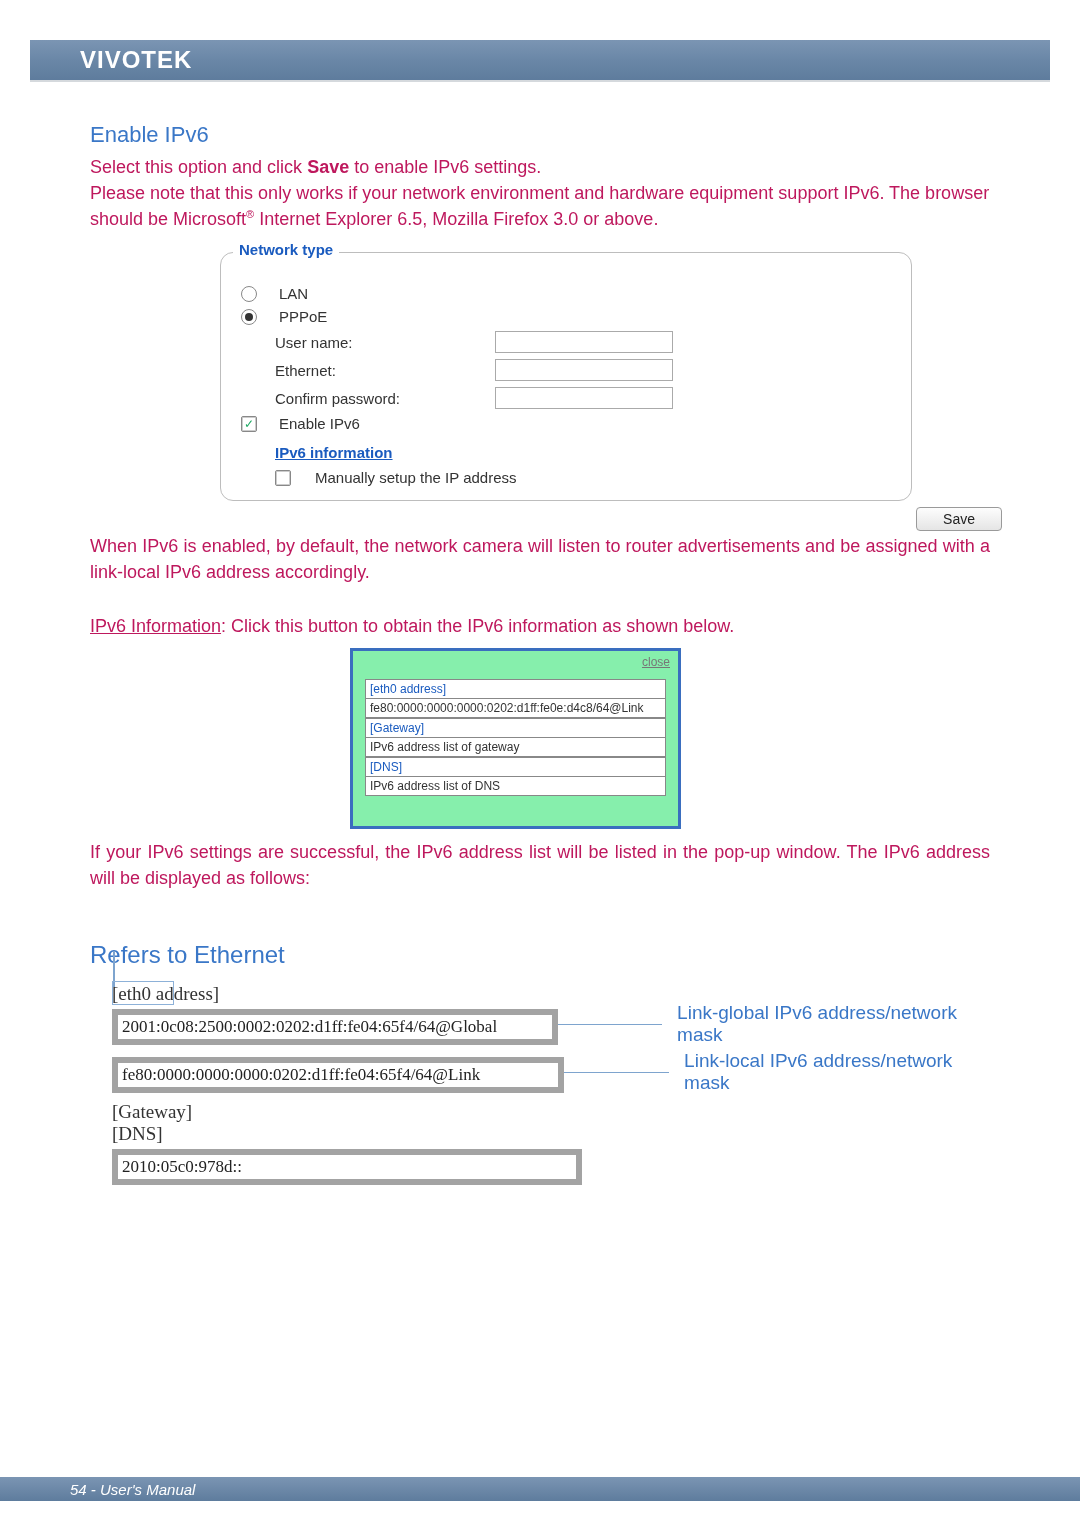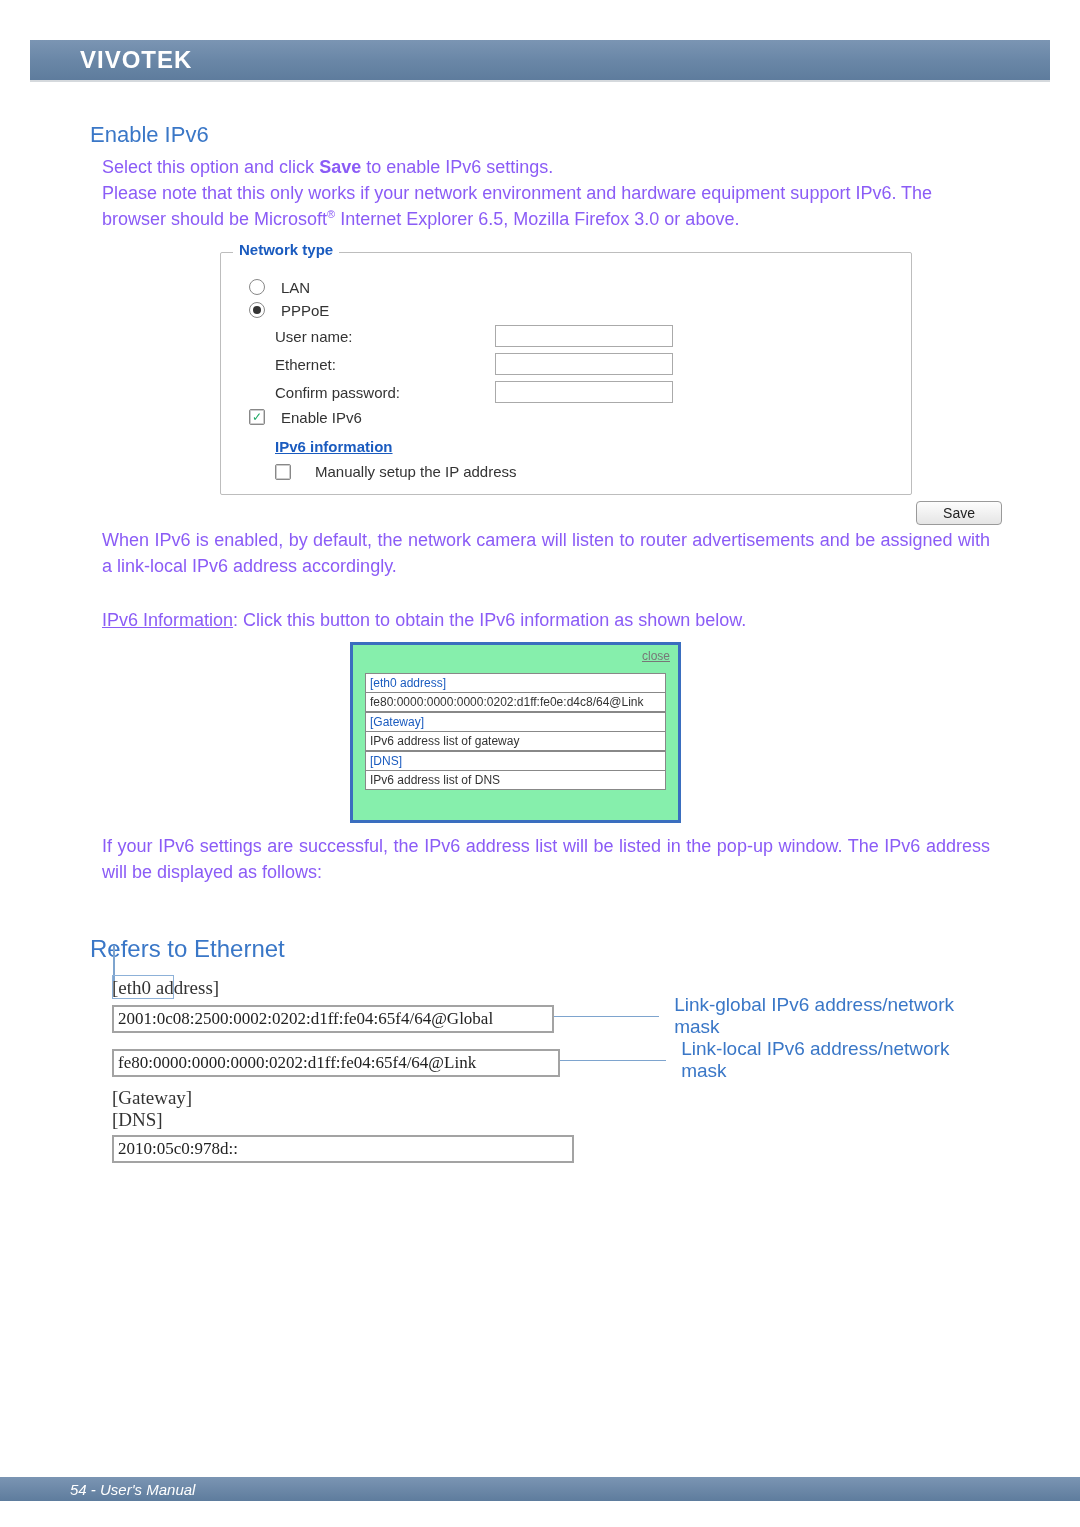--- a/index.html
+++ b/index.html
@@ -33,51 +33,50 @@
   .content {
     padding: 40px 60px 0 60px;
   }
   .section-title {
     color: #3a77c7;
     font-size: 22px;
     margin-bottom: 6px;
   }
   .body-text {
     font-size: 18px;
-    color: #8b5cf6;
+    color: #be185d;
     line-height: 1.45;
-    margin-left: 12px;
   }
   .body-text .save-bold { font-weight: bold; }
   .reg { font-size: 11px; vertical-align: super; }
   .panel {
     border: 1px solid #bdbdbd;
-    border-radius: 2px;
+    border-radius: 13px;
     margin: 20px 0 0 130px;
     width: 650px;
-    padding: 20px 20px 14px 20px;
+    padding: 26px 20px 14px 20px;
     position: relative;
     font-size: 15px;
     color: #333;
   }
   .fieldset-legend {
     position: absolute;
     top: -12px;
     left: 12px;
     background: #fff;
     padding: 0 6px;
     color: #1a5bbf;
     font-weight: bold;
     font-size: 15px;
   }
   .radio-row, .check-row {
     display: flex;
-    align-items: flex-start;
-    gap: 16px;
-    margin: 6px 8px;
+    align-items: flex-end;
+    gap: 22px;
+    margin: 6px 0;
   }
   .radio-dot, .checkbox-box {
     width: 14px;
     height: 14px;
     border: 1px solid #888;
     border-radius: 50%;
     display: flex;
     align-items: center;
     justify-content: center;
     background: #fff;
@@ -193,21 +192,21 @@
     left: 22px;
     pointer-events: none;
   }
   .eth-label-row {
     font-family: "Times New Roman", serif;
     font-size: 19px;
     color: #333;
     margin-left: 22px;
   }
   .eth-field {
-    border: 2px solid #a3a3a3;
+    border: 6px solid #a3a3a3;
     width: 450px;
     margin: 4px 0 8px 22px;
     padding: 1px 4px;
     font-family: "Times New Roman", serif;
     font-size: 17px;
     color: #222;
     display: flex;
     align-items: center;
     height: 22px;
   }

